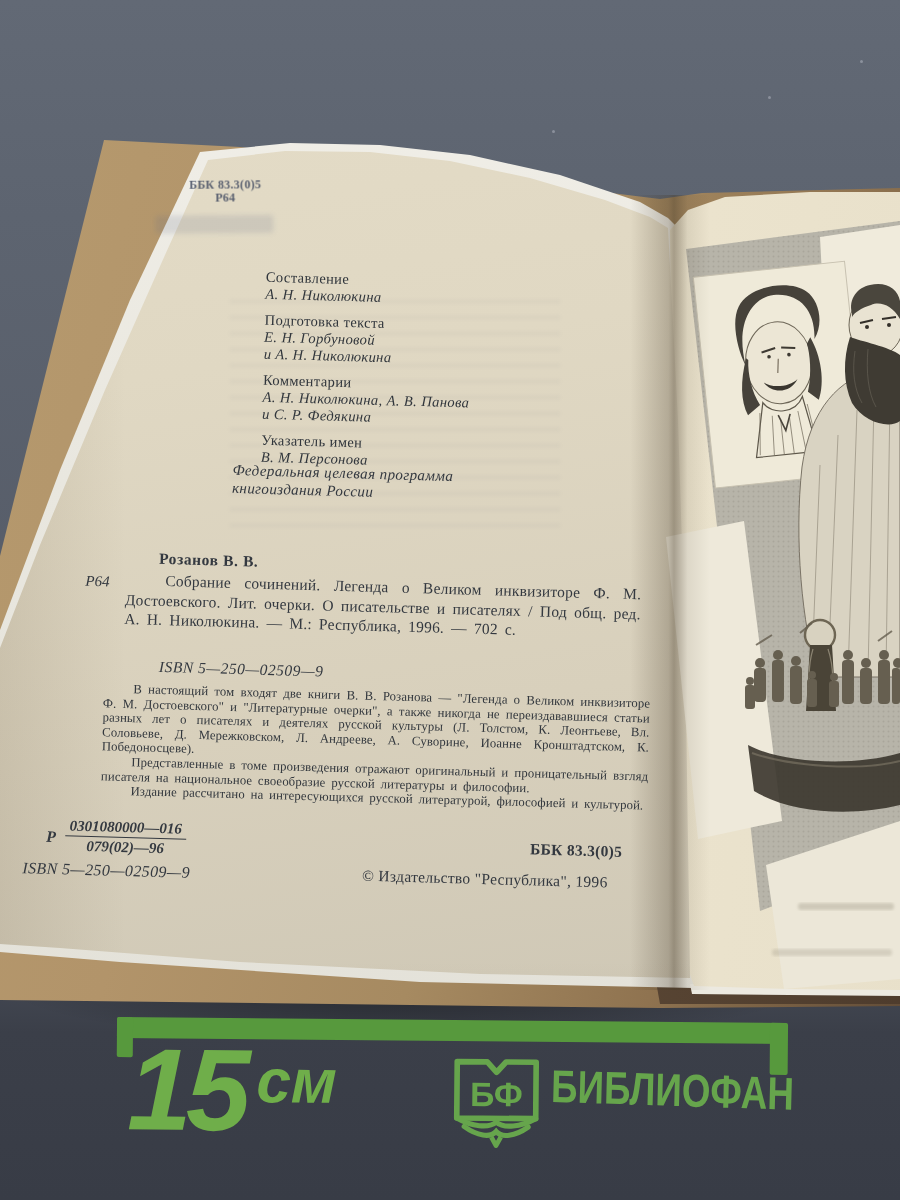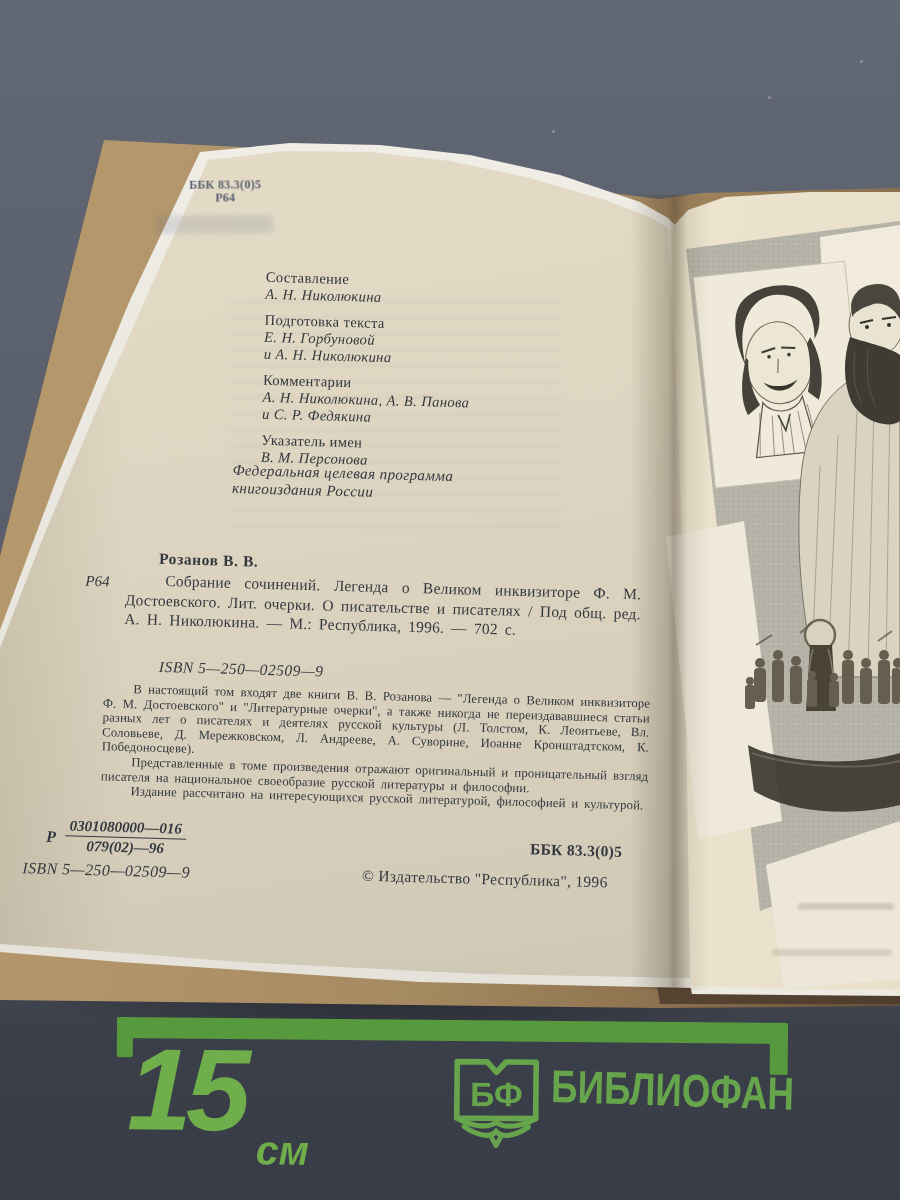--- a/index.html
+++ b/index.html
@@ -71,22 +71,22 @@
   .ghost-texture{left:230px;top:300px;width:330px;height:240px;opacity:.07;filter:blur(2px);
       background:repeating-linear-gradient(180deg,#5a6275 0 3px,transparent 3px 16px);}
 
   
   .ruler{left:0;top:0;width:900px;height:1200px;transform:rotate(.5deg);transform-origin:450px 1030px;}
   .ruler-bar{position:absolute;left:117px;top:1020px;width:670px;height:21px;background:#57993d;border-radius:2px;}
   .ruler-tick-left{position:absolute;left:117px;top:1020px;width:16px;height:40px;background:#57993d;border-radius:2px;}
   .ruler-tick-right{position:absolute;left:770px;top:1020px;width:18px;height:52px;background:#57993d;border-radius:2px;}
   .ruler-value{position:absolute;left:128px;top:1034px;font-family:"Liberation Sans",sans-serif;
       font-size:116px;font-weight:bold;font-style:italic;letter-spacing:-6px;color:#6fae4a;line-height:1;}
-  .ruler-unit{position:absolute;left:257px;top:1132px;font-family:"Liberation Sans",sans-serif;
-      font-size:41px;font-weight:bold;font-style:italic;color:#6fae4a;line-height:1;}
+  .ruler-unit{position:absolute;left:257px;top:1052px;font-family:"Liberation Sans",sans-serif;
+      font-size:62px;font-weight:bold;font-style:italic;color:#6fae4a;line-height:1;}
   .brand-logo{left:450px;top:1051px;width:94px;height:100px;}
   .brand-name{left:552px;top:1062px;font-family:"Liberation Sans",sans-serif;font-size:46px;font-weight:bold;
       color:#66a54c;letter-spacing:0px;transform:scaleX(.8) rotate(1.1deg);transform-origin:0 0;line-height:1;}
 </style>
 </head>
 <body>
 
 <div class="abs bg"></div>
 <div class="abs bg-specks">
   <span class="speck" style="left:768px;top:96px;"></span>

